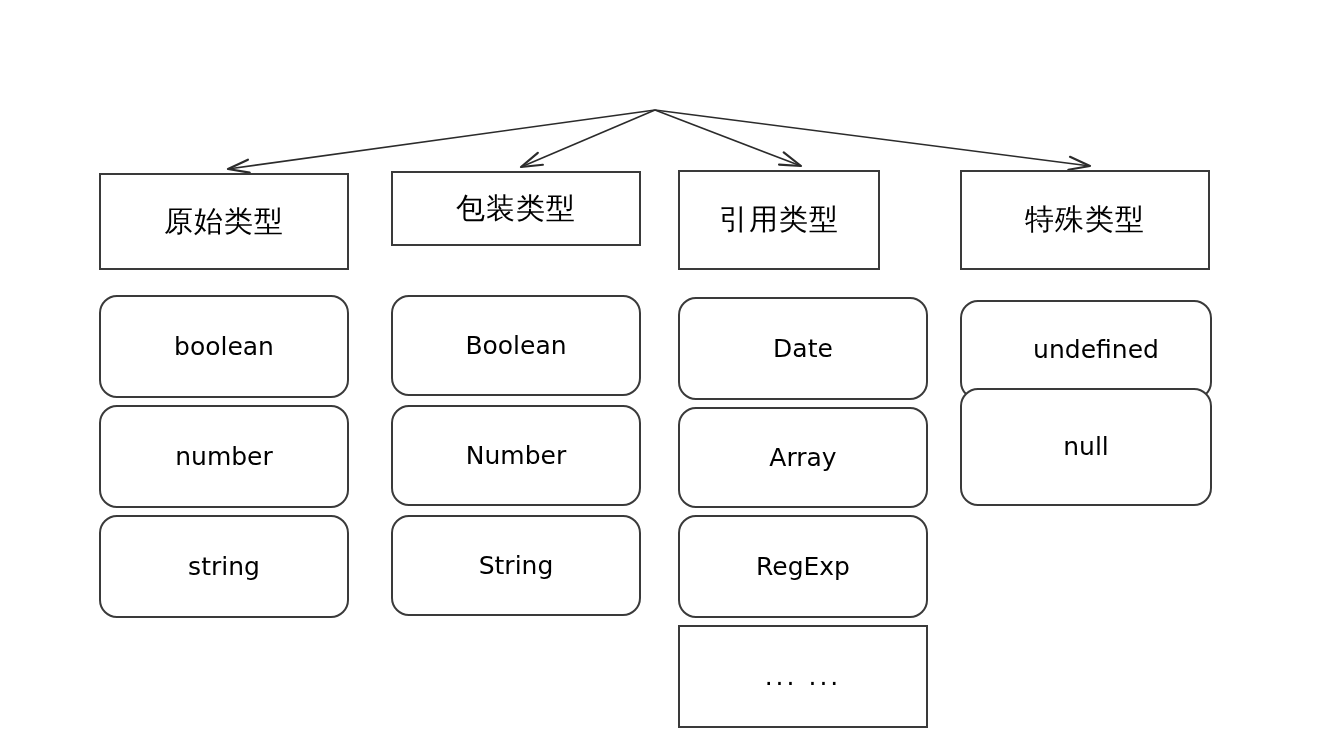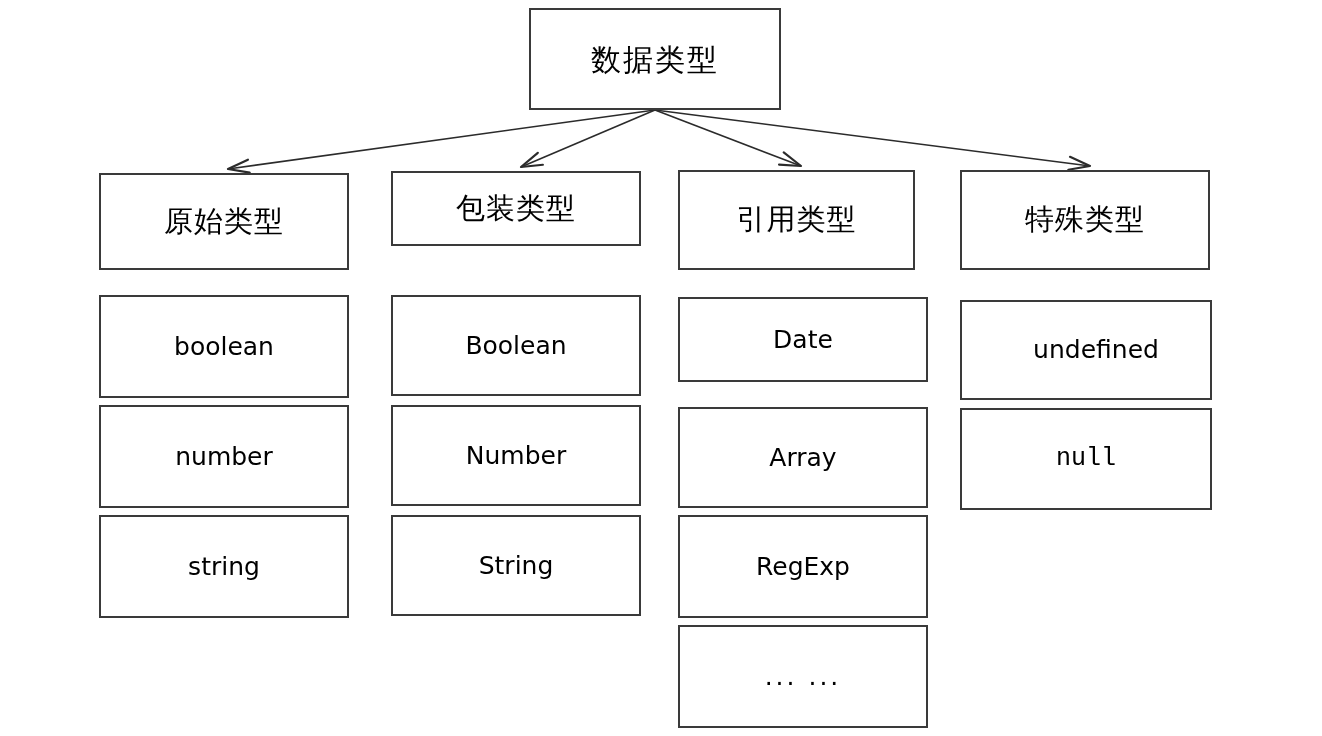--- a/index.html
+++ b/index.html
@@ -32,20 +32,21 @@
   .node-root {
     font-size: 30px;
     letter-spacing: 2px;
   }
   .node-cat {
     font-size: 29px;
     letter-spacing: 1px;
   }
   .node-leaf {
     font-size: 25px;
+    border-radius: 18px;
   }
   .node-ellipsis {
     font-size: 25px;
     letter-spacing: 3px;
   }
   #edges {
     position: absolute;
     left: 0;
     top: 0;
     width: 1322px;
@@ -62,23 +63,20 @@
       <line x1="655" y1="110" x2="228" y2="169" stroke="#2b2b2b" stroke-width="1.6"></line>
       <path d="M 247.92972837333184 159.68303016183845 L 228 169 L 249.70947151595317 172.5635440923353" fill="none" stroke="#2b2b2b" stroke-width="2.2" stroke-linecap="round" stroke-linejoin="round"></path>
       <line x1="655" y1="110" x2="521" y2="167" stroke="#2b2b2b" stroke-width="1.6"></line>
       <path d="M 537.7954969438358 152.79045101315305 L 521 167 L 542.8852366836155 164.75580408561765" fill="none" stroke="#2b2b2b" stroke-width="2.2" stroke-linecap="round" stroke-linejoin="round"></path>
       <line x1="655" y1="110" x2="801" y2="166" stroke="#2b2b2b" stroke-width="1.6"></line>
       <path d="M 779.0482701302763 164.5434438813841 L 801 166 L 783.7048889790943 152.40297331125117" fill="none" stroke="#2b2b2b" stroke-width="2.2" stroke-linecap="round" stroke-linejoin="round"></path>
       <line x1="655" y1="110" x2="1090" y2="166" stroke="#2b2b2b" stroke-width="1.6"></line>
       <path d="M 1068.3245041073164 169.7646882747796 L 1090 166 L 1069.984738369907 156.86822569929976" fill="none" stroke="#2b2b2b" stroke-width="2.2" stroke-linecap="round" stroke-linejoin="round"></path>
     </svg>
 
-  <div class="node node-root" id="root-node" style="left: 529px; top: 8px; width: 252px; height: 102px; border-color: rgb(58, 58, 58);">
-    <span>数据类型</span>
-  </div>
 
   <div id="nodes">
       <div class="node node-cat" style="border-color: rgb(58, 58, 58); left: 99px; top: 173px; width: 250px; height: 97px;">
         <span>原始类型</span>
       </div>
       <div class="node node-leaf" style="border-color: rgb(58, 58, 58); left: 99px; top: 295px; width: 250px; height: 103px;">
         <span>boolean</span>
       </div>
       <div class="node node-leaf" style="border-color: rgb(58, 58, 58); left: 99px; top: 405px; width: 250px; height: 103px;">
         <span>number</span>
@@ -91,39 +89,39 @@
       </div>
       <div class="node node-leaf" style="border-color: rgb(58, 58, 58); left: 391px; top: 295px; width: 250px; height: 101px;">
         <span>Boolean</span>
       </div>
       <div class="node node-leaf" style="border-color: rgb(58, 58, 58); left: 391px; top: 405px; width: 250px; height: 101px;">
         <span>Number</span>
       </div>
       <div class="node node-leaf" style="border-color: rgb(58, 58, 58); left: 391px; top: 515px; width: 250px; height: 101px;">
         <span>String</span>
       </div>
-      <div class="node node-cat" style="border-color: rgb(58, 58, 58); left: 678px; top: 170px; width: 237px; height: 100px;">
+      <div class="node node-cat" style="border-color: rgb(58, 58, 58); left: 678px; top: 170px; width: 202px; height: 100px;">
         <span>引用类型</span>
       </div>
-      <div class="node node-leaf" style="border-color: rgb(58, 58, 58); left: 678px; top: 297px; width: 250px; height: 85px;">
+      <div class="node node-leaf" style="border-color: rgb(58, 58, 58); left: 678px; top: 297px; width: 250px; height: 103px;">
         <span>Date</span>
       </div>
       <div class="node node-leaf" style="border-color: rgb(58, 58, 58); left: 678px; top: 407px; width: 250px; height: 101px;">
         <span>Array</span>
       </div>
       <div class="node node-leaf" style="border-color: rgb(58, 58, 58); left: 678px; top: 515px; width: 250px; height: 103px;">
         <span>RegExp</span>
       </div>
       <div class="node node-ellipsis" style="border-color: rgb(58, 58, 58); left: 678px; top: 625px; width: 250px; height: 103px;">
         <span>... ...</span>
       </div>
       <div class="node node-cat" style="border-color: rgb(58, 58, 58); left: 960px; top: 170px; width: 250px; height: 100px;">
         <span>特殊类型</span>
       </div>
       <div class="node node-leaf" style="border-color: rgb(58, 58, 58); left: 960px; top: 300px; width: 252px; height: 100px; padding-left: 20px;">
         <span>undefined</span>
       </div>
-      <div class="node node-leaf" style="border-color: rgb(58, 58, 58); left: 960px; top: 408px; width: 252px; height: 102px; font-family: Liberation Mono, monospace;">
+      <div class="node node-leaf" style="border-color: rgb(58, 58, 58); left: 960px; top: 388px; width: 252px; height: 118px;">
         <span>null</span>
       </div>
     </div>
 
 </div>
 
 </body></html>

